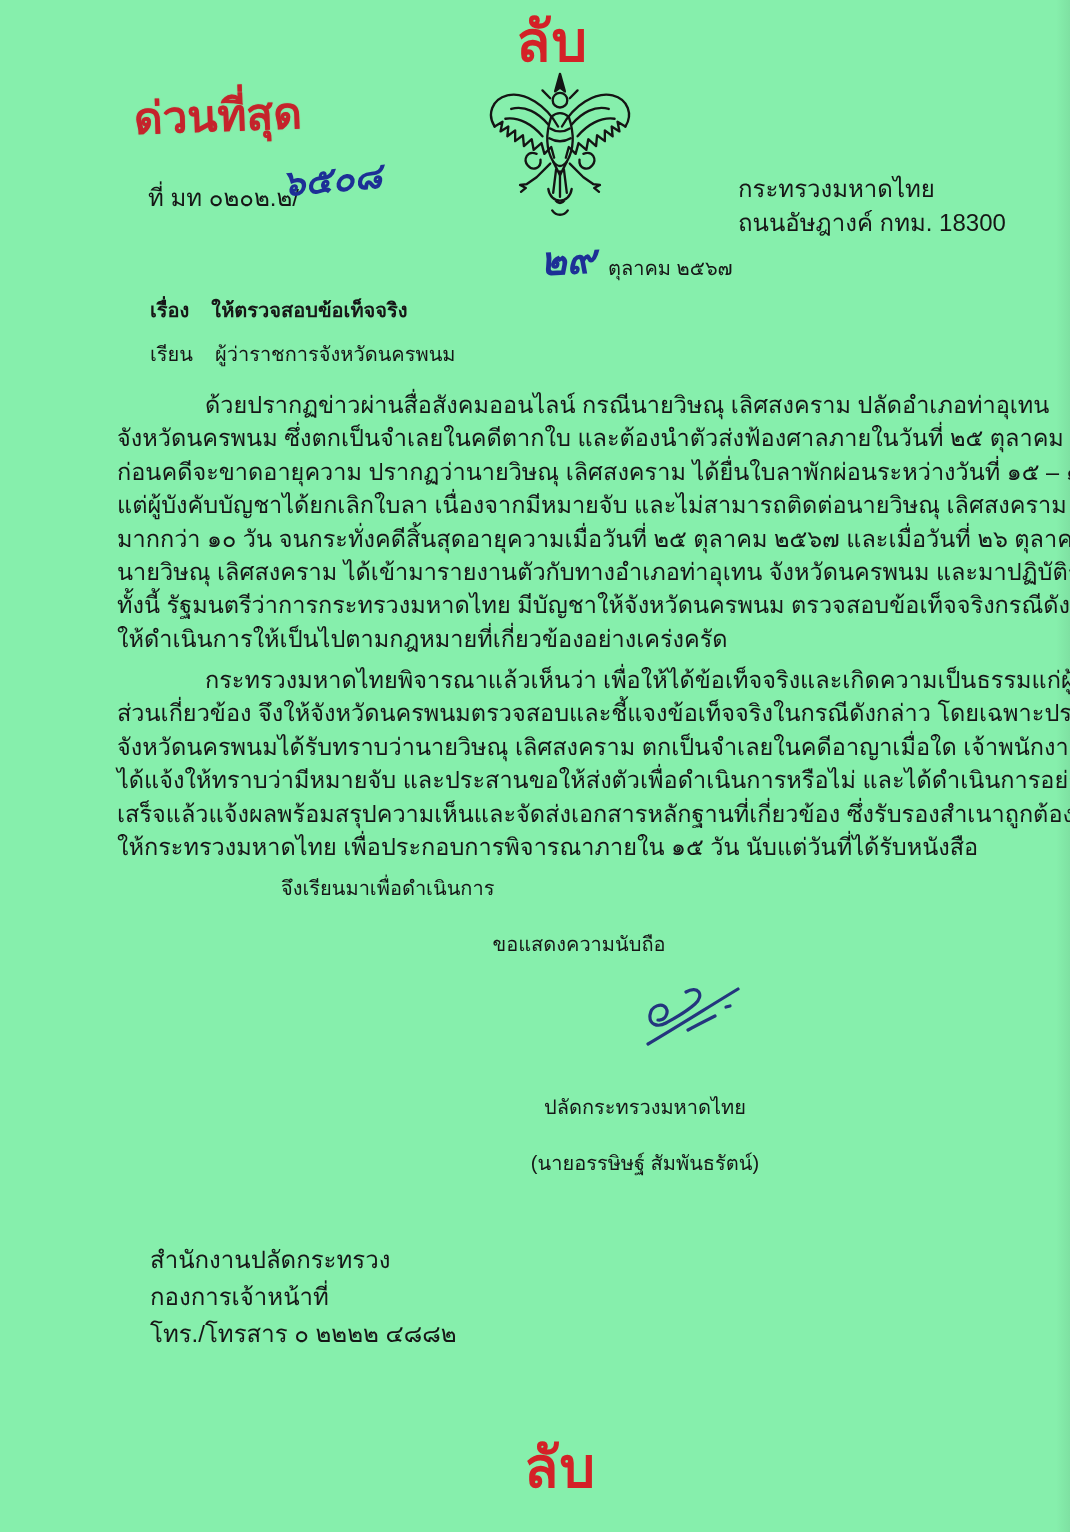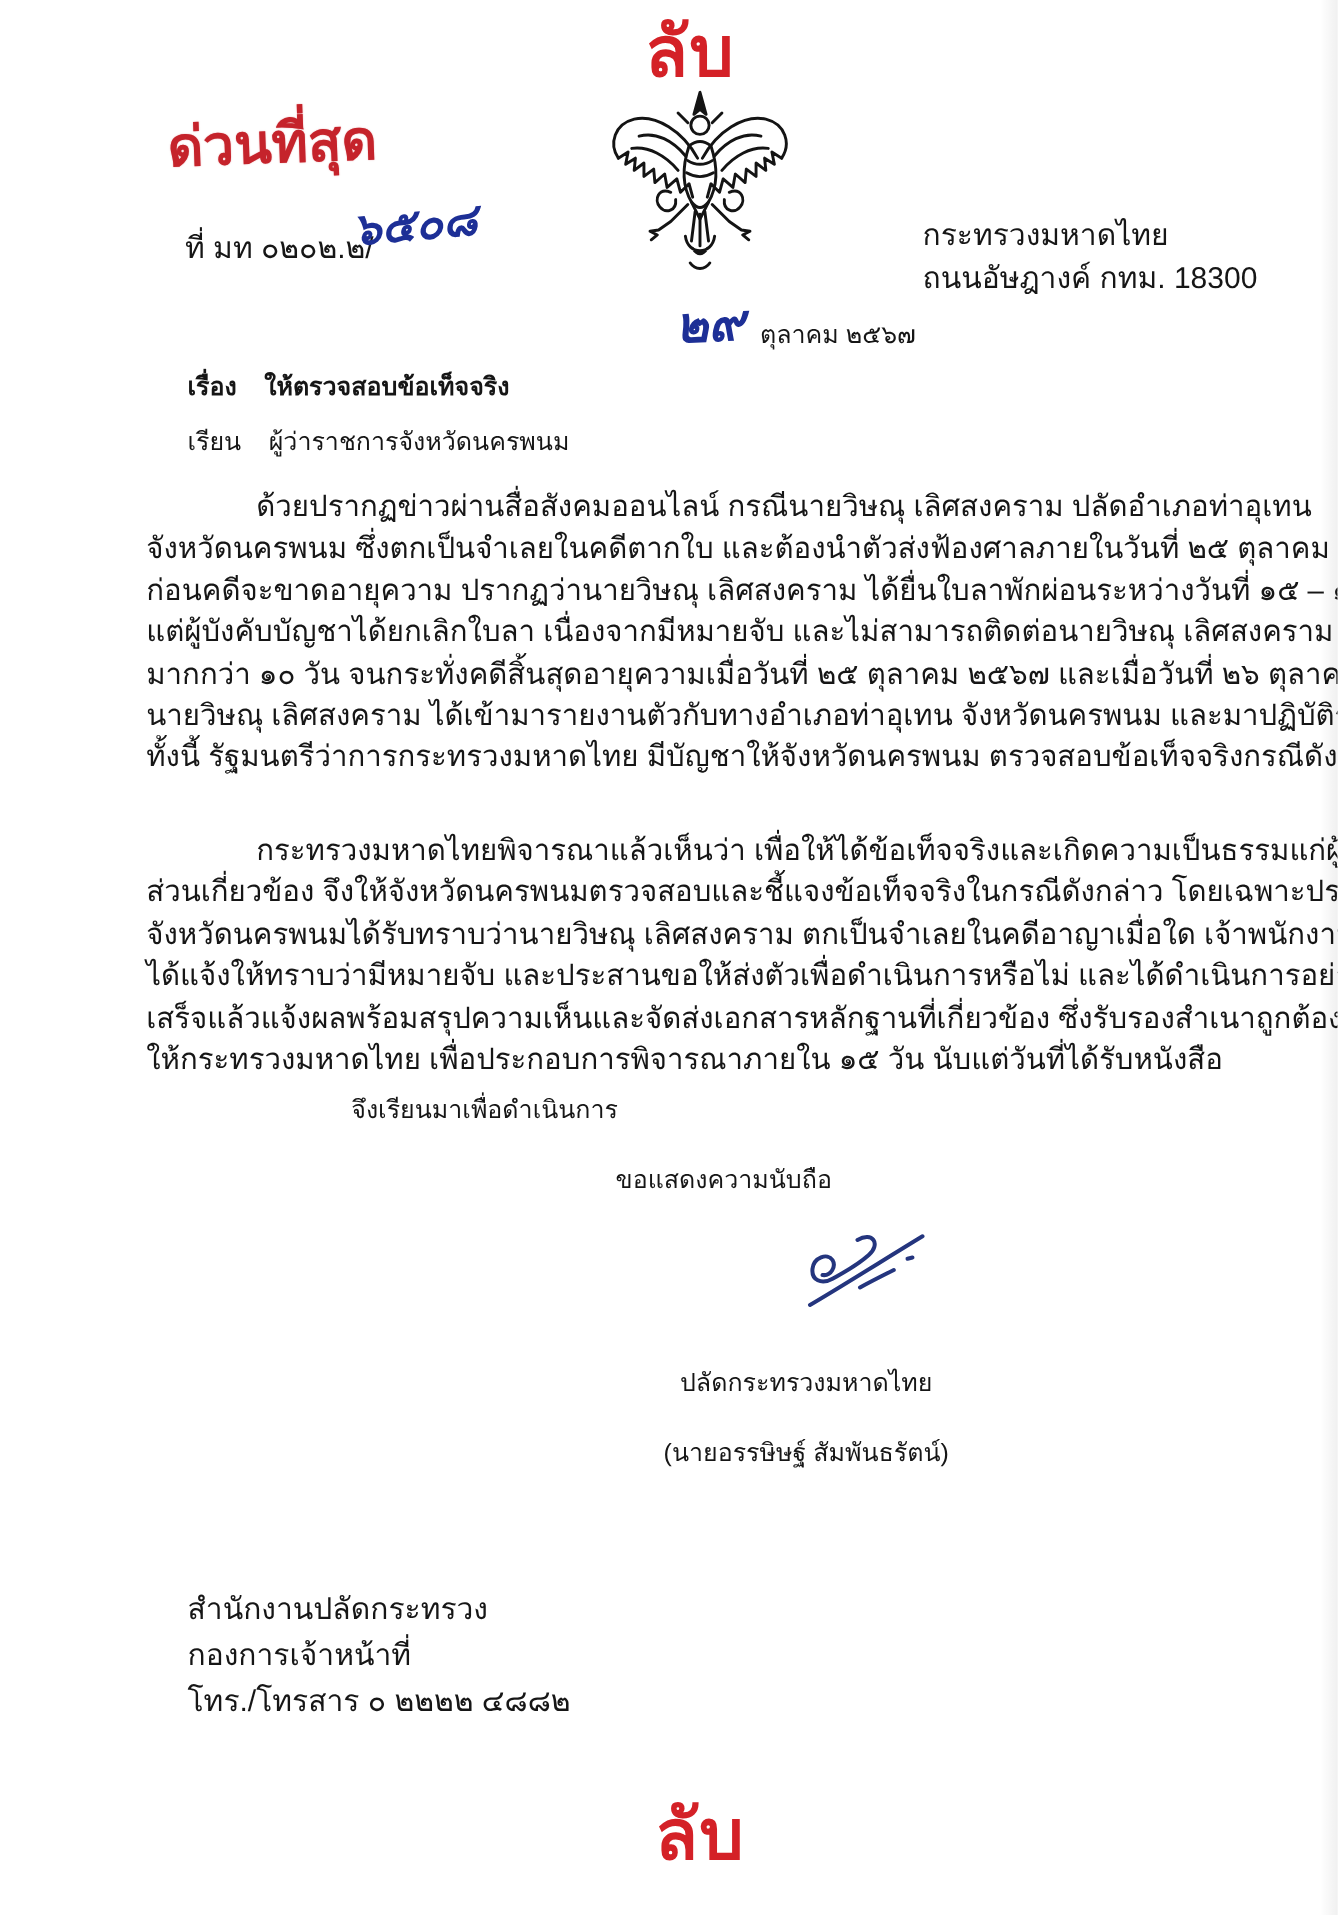--- a/index.html
+++ b/index.html
@@ -1,21 +1,21 @@
 <!DOCTYPE html>
 <html lang="th"><head>
 <meta charset="utf-8">
 <style>
   html,body{margin:0;padding:0;}
   body{background:#e8e8e8;}
   .page{
     position:relative;
     width:1070px;height:1532px;
     margin:0 auto;
-    background:#ffffff;
+    background:#86efac;
     overflow:hidden;
     font-family:"Liberation Sans",sans-serif;
     color:#161616;
   }
   .page::after{ 
     content:"";position:absolute;top:0;right:0;width:14px;height:100%;
     background:linear-gradient(to right, rgba(0,0,0,0), rgba(0,0,0,0.06));
     pointer-events:none;
   }
   .abs{position:absolute;}
@@ -34,21 +34,21 @@
   }
   .hand-no{font-size:36px;transform:rotate(-5deg);}
   .hand-day{font-size:40px;transform:rotate(-3deg);}
   .ministry{font-size:24px;line-height:34px;text-align:left;}
   .line24{font-size:20px;line-height:1.25;}
   .label-gap{display:inline-block;width:22px;}
   .bodytext{width:882px;font-size:23.5px;line-height:33.4px;margin-left:20px;}
   .bodytext .ln{white-space:nowrap;}
   .bodytext .indent{padding-left:88px;}
   .center-text{text-align:center;}
-  .footer-block{font-size:24px;line-height:37px;margin-top:28px;}
+  .footer-block{font-size:24px;line-height:37px;}
 </style>
 </head>
 <body>
 
 <div class="page">
 
   <div class="abs secret" style="left:487px;top:14px;width:130px;color:#d42127;">ลับ</div>
 
   <div class="abs" style="left:482px;top:66px;width:156px;height:162px;">
     <svg width="156" height="162" viewBox="0 0 160 162">
@@ -105,20 +105,21 @@
   </div>
 
   <div class="abs bodytext" style="left:97px;top:389px;">
     <div class="ln indent">ด้วยปรากฏข่าวผ่านสื่อสังคมออนไลน์ กรณีนายวิษณุ เลิศสงคราม ปลัดอำเภอท่าอุเทน</div>
     <div class="ln">จังหวัดนครพนม ซึ่งตกเป็นจำเลยในคดีตากใบ และต้องนำตัวส่งฟ้องศาลภายในวันที่ ๒๕ ตุลาคม ๒๕๖๗</div>
     <div class="ln">ก่อนคดีจะขาดอายุความ ปรากฏว่านายวิษณุ เลิศสงคราม ได้ยื่นใบลาพักผ่อนระหว่างวันที่ ๑๕ – ๑๘ ตุลาคม ๒๕๖๗</div>
     <div class="ln">แต่ผู้บังคับบัญชาได้ยกเลิกใบลา เนื่องจากมีหมายจับ และไม่สามารถติดต่อนายวิษณุ เลิศสงคราม ได้ เป็นเวลา</div>
     <div class="ln">มากกว่า ๑๐ วัน จนกระทั่งคดีสิ้นสุดอายุความเมื่อวันที่ ๒๕ ตุลาคม ๒๕๖๗ และเมื่อวันที่ ๒๖ ตุลาคม ๒๕๖๗</div>
     <div class="ln">นายวิษณุ เลิศสงคราม ได้เข้ามารายงานตัวกับทางอำเภอท่าอุเทน จังหวัดนครพนม และมาปฏิบัติราชการ</div>
     <div class="ln">ทั้งนี้ รัฐมนตรีว่าการกระทรวงมหาดไทย มีบัญชาให้จังหวัดนครพนม ตรวจสอบข้อเท็จจริงกรณีดังกล่าวและ</div>
+    <div class="ln">ให้ดำเนินการให้เป็นไปตามกฎหมายที่เกี่ยวข้องอย่างเคร่งครัด</div>
   </div>
 
   <div class="abs bodytext" style="left:97px;top:664px;">
     <div class="ln indent">กระทรวงมหาดไทยพิจารณาแล้วเห็นว่า เพื่อให้ได้ข้อเท็จจริงและเกิดความเป็นธรรมแก่ผู้ที่มี</div>
     <div class="ln">ส่วนเกี่ยวข้อง จึงให้จังหวัดนครพนมตรวจสอบและชี้แจงข้อเท็จจริงในกรณีดังกล่าว โดยเฉพาะประเด็นว่า</div>
     <div class="ln">จังหวัดนครพนมได้รับทราบว่านายวิษณุ เลิศสงคราม ตกเป็นจำเลยในคดีอาญาเมื่อใด เจ้าพนักงานตำรวจ</div>
     <div class="ln">ได้แจ้งให้ทราบว่ามีหมายจับ และประสานขอให้ส่งตัวเพื่อดำเนินการหรือไม่ และได้ดำเนินการอย่างไรบ้าง</div>
     <div class="ln">เสร็จแล้วแจ้งผลพร้อมสรุปความเห็นและจัดส่งเอกสารหลักฐานที่เกี่ยวข้อง ซึ่งรับรองสำเนาถูกต้อง (ถ้ามี)</div>
     <div class="ln">ให้กระทรวงมหาดไทย เพื่อประกอบการพิจารณาภายใน ๑๕ วัน นับแต่วันที่ได้รับหนังสือ</div>
   </div>

